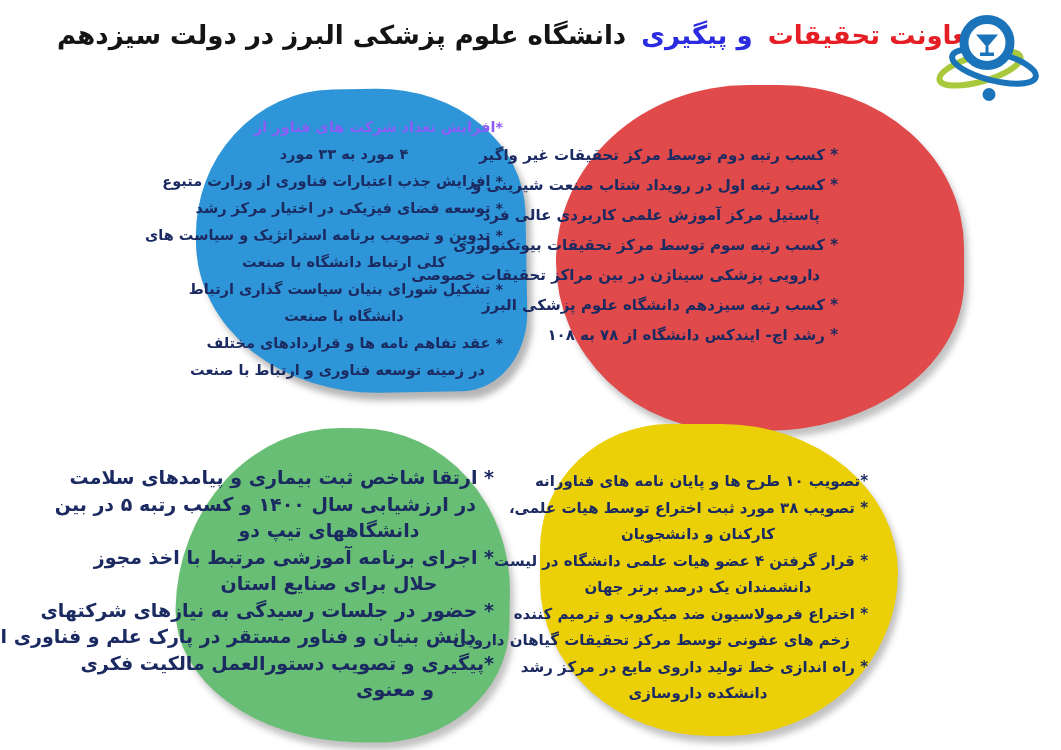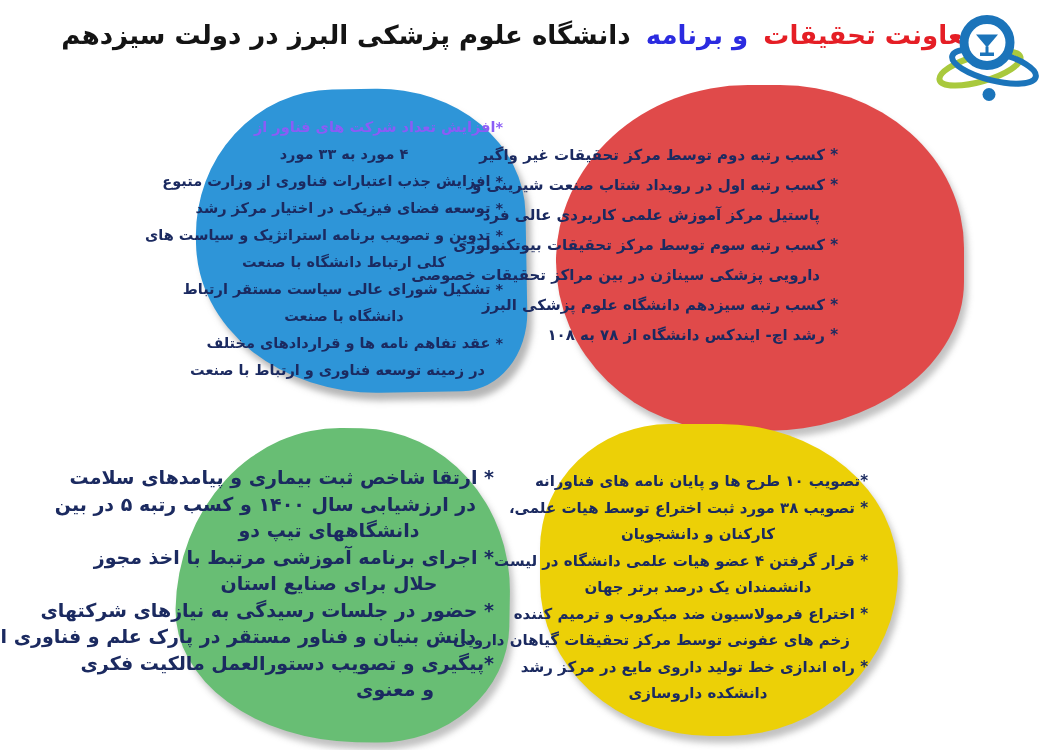--- a/index.html
+++ b/index.html
@@ -59,21 +59,21 @@
   .cont     { padding-right:18px;text-align:center; }
   .cont-big { padding-right:60px; }
 </style>
 </head>
 <body>
 
 <div class="page">
 
   <div class="title">
     <span style="color: rgb(229, 30, 37);">معاونت تحقیقات</span>
-    <span style="color: rgb(43, 43, 224);">و برنامه</span>
+    <span style="color: rgb(43, 43, 224);">و پیگیری</span>
     <span style="color: rgb(20, 20, 20);">دانشگاه علوم پزشکی البرز در دولت سیزدهم</span>
   </div>
 
   <div class="logo">
     <svg width="116" height="100" viewBox="0 0 116 95" xmlns="http://www.w3.org/2000/svg">
       <g transform="rotate(-16 50 60)">
         <ellipse cx="50" cy="60" rx="42" ry="13" fill="none" stroke="#a9c93d" stroke-width="6"></ellipse>
       </g>
       <g transform="rotate(14 64 58)">
         <ellipse cx="64" cy="58" rx="43" ry="14" fill="none" stroke="#1b74ba" stroke-width="6"></ellipse>
@@ -91,21 +91,21 @@
   <div class="blob blob-green" style="background-color: rgb(104, 190, 116);"></div>
   <div class="blob blob-yellow" style="background-color: rgb(236, 208, 7);"></div>
 
   <div class="tblock tb-blue" style="color: rgb(27, 42, 96);">
     <div class="line" style="color: #8b5cf6;">*افزایش تعداد شرکت های فناور از</div>
     <div class="line cont">۴ مورد به ۳۳ مورد</div>
     <div class="line">*  افزایش جذب اعتبارات فناوری از وزارت متبوع</div>
     <div class="line">*  توسعه فضای فیزیکی در اختیار مرکز رشد</div>
     <div class="line">*  تدوین و تصویب برنامه استراتژیک و سیاست های</div>
     <div class="line cont">کلی ارتباط دانشگاه با صنعت</div>
-    <div class="line">*  تشکیل شورای عالی سیاست مستقر ارتباط</div>
+    <div class="line">*  تشکیل شورای بنیان سیاست گذاری ارتباط</div>
     <div class="line cont">دانشگاه با صنعت</div>
     <div class="line">*  عقد تفاهم نامه ها و قراردادهای مختلف</div>
     <div class="line cont">در زمینه توسعه فناوری و ارتباط با صنعت</div>
   </div>
 
   <div class="tblock tb-red" style="color: rgb(27, 42, 96);">
     <div class="line">*  کسب رتبه دوم توسط مرکز تحقیقات غیر واگیر</div>
     <div class="line">*  کسب رتبه اول در رویداد شتاب صنعت شیرینی و</div>
     <div class="line cont">پاستیل مرکز آموزش علمی کاربردی عالی فرد</div>
     <div class="line">*  کسب رتبه سوم توسط مرکز تحقیقات بیوتکنولوژی</div>

